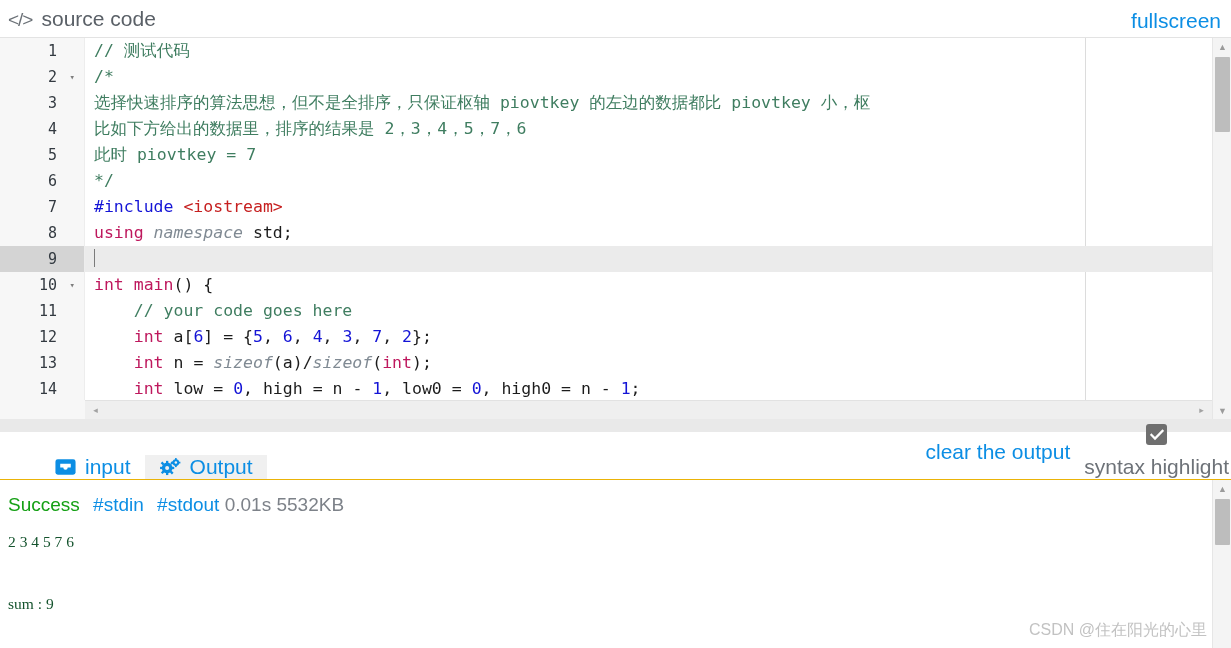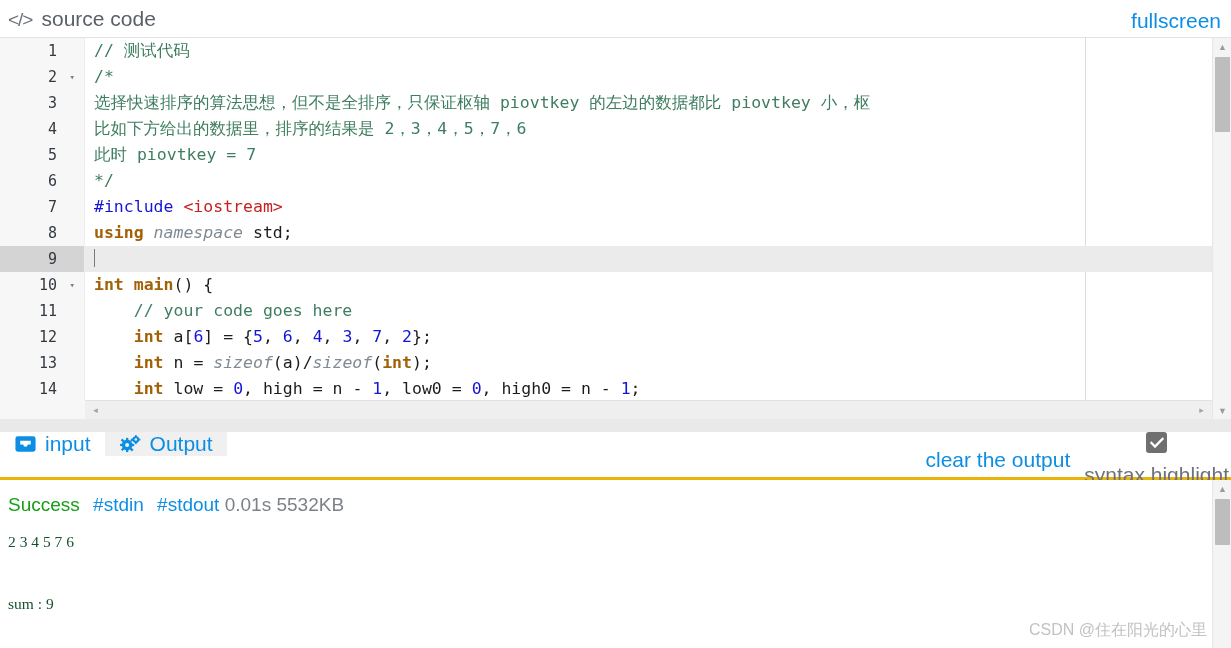--- a/index.html
+++ b/index.html
@@ -83,21 +83,21 @@
     color: #1c1c1c;
     white-space: pre;
     z-index: 2;
   }
   .cl.active { background: #ebebeb; }
   .caret {
     display: inline-block; width: 1px; height: 18px;
     background: #7b7b7b; vertical-align: -3px;
   }
   .cmt  { color: #3f7d60; }
-  .kw   { color: #a16207; font-weight: bold; }
+  .kw   { color: #be185d; }
   .num  { color: #1414d6; }
   .str  { color: #c62020; }
   .pre  { color: #1414d6; }
   .dim  { color: #808a93; font-style: italic; }
   .plain{ color: #1c1c1c; }
 
   
   .vscroll {
     position: absolute; right: 0; top: 0; bottom: 0;
     width: 19px; background: #f4f4f4;
@@ -137,22 +137,22 @@
   }
 
   
   .band { height: 13px; background: #e9e9e9; }
 
   
   .tabs-row {
     position: relative;
     height: 48px;
     background: #ffffff;
-    border-bottom: 3px solid #eab308;
-    display: flex; align-items: flex-start;
+    border-bottom: 1px solid #eab308;
+    display: flex; align-items: flex-end; padding-left: 40px;
   }
   .tab {
     display: flex; align-items: center; gap: 8px;
     padding: 0 14px;
     cursor: pointer;
   }
   .tab.active { background: #f0f0f0; }
   .tab-label { font-size: 21px; color: #0c8ee4; }
   .tab-icon { display: block; width: 23px; height: 20px; }
   .tabs-right {

